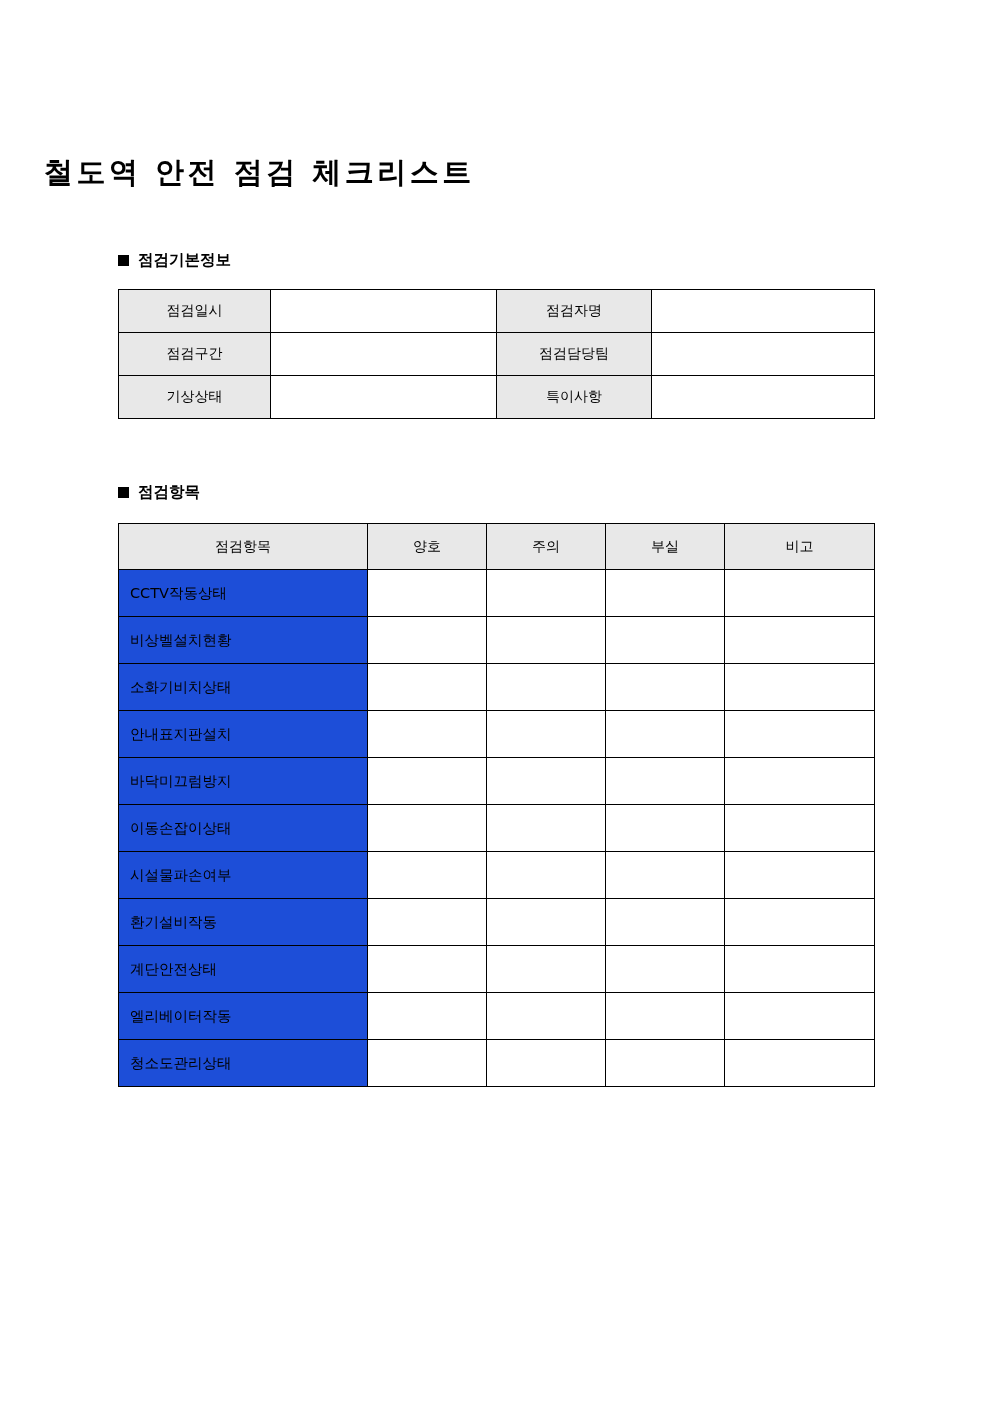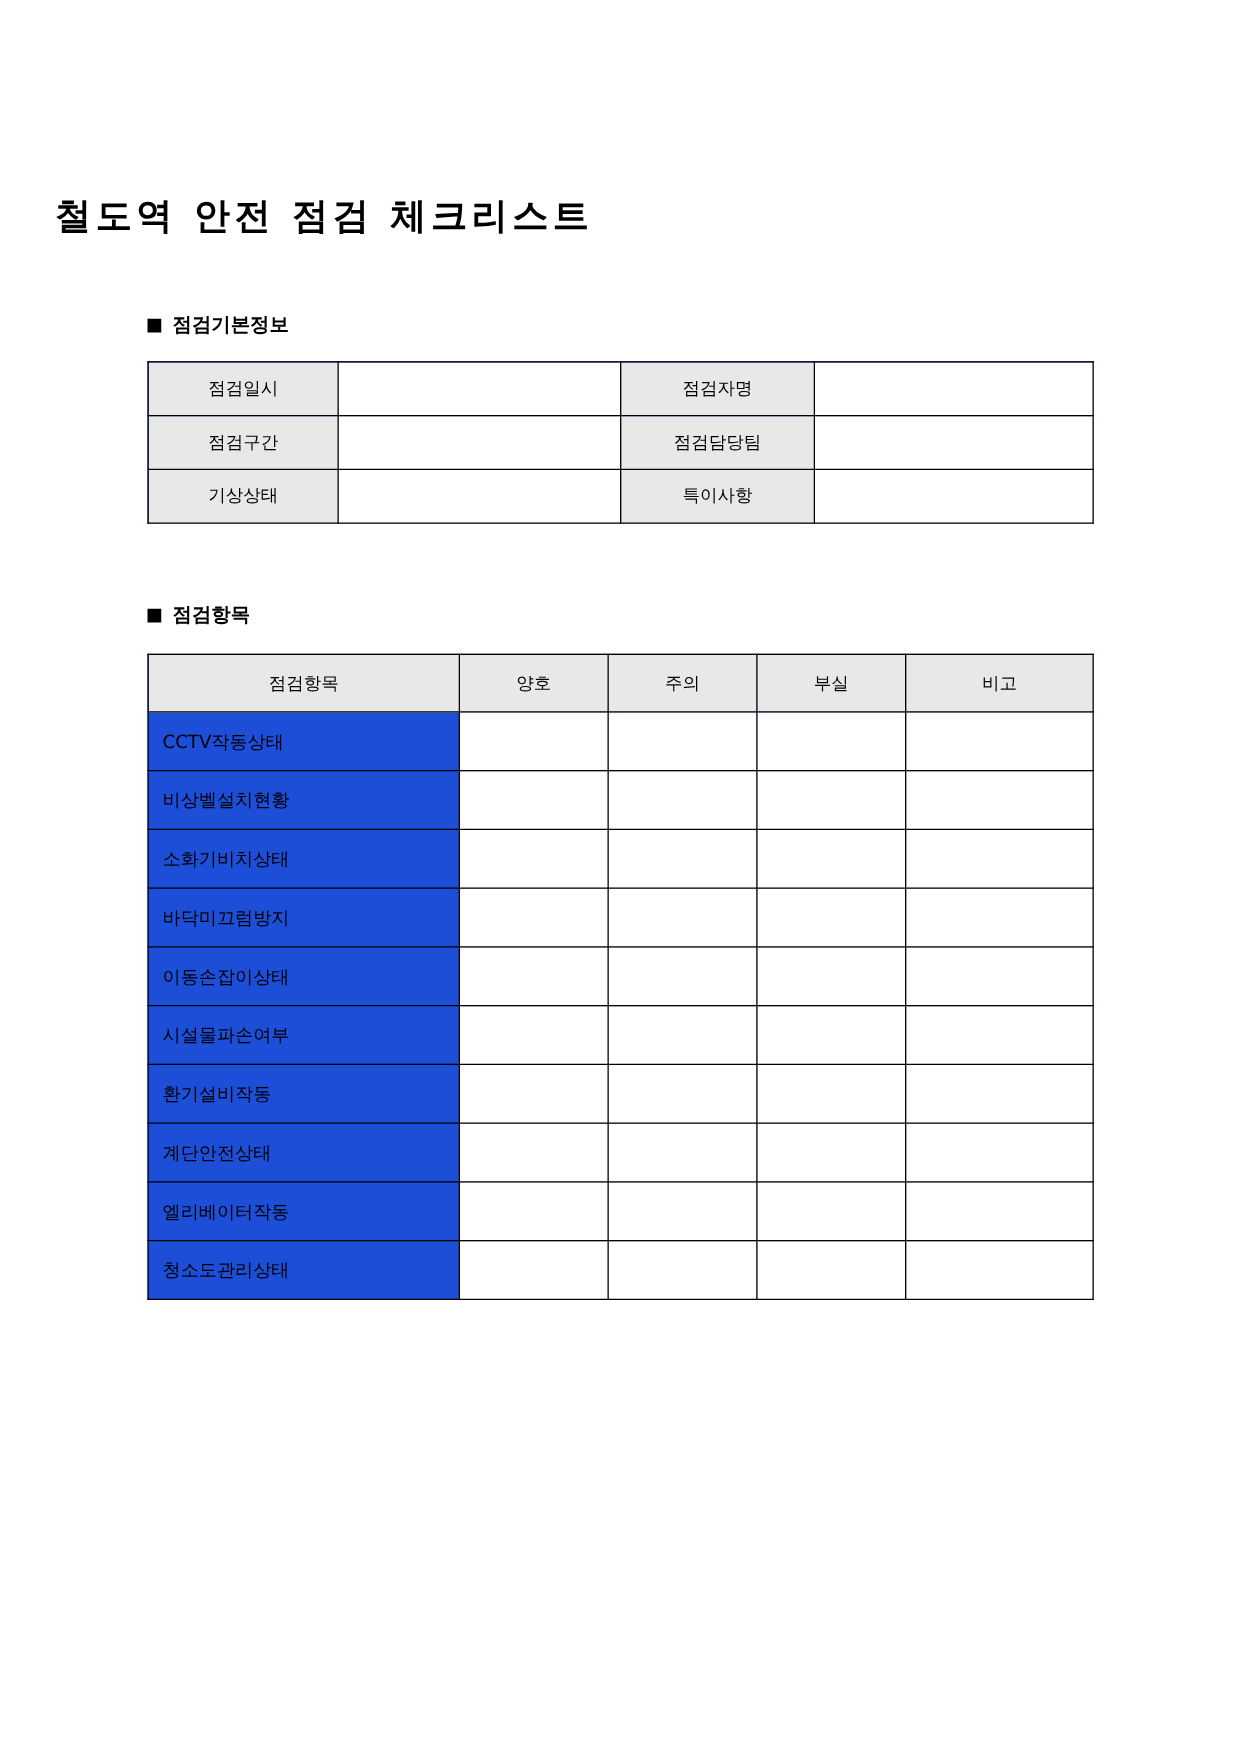--- a/index.html
+++ b/index.html
@@ -204,20 +204,27 @@
           <td class="mark-cell"></td>
         </tr>
         <tr>
           <td class="item-name">소화기비치상태</td>
           <td class="mark-cell"></td>
           <td class="mark-cell"></td>
           <td class="mark-cell"></td>
           <td class="mark-cell"></td>
         </tr>
         <tr>
+          <td class="item-name">안내표지판설치</td>
+          <td class="mark-cell"></td>
+          <td class="mark-cell"></td>
+          <td class="mark-cell"></td>
+          <td class="mark-cell"></td>
+        </tr>
+        <tr>
           <td class="item-name">바닥미끄럼방지</td>
           <td class="mark-cell"></td>
           <td class="mark-cell"></td>
           <td class="mark-cell"></td>
           <td class="mark-cell"></td>
         </tr>
         <tr>
           <td class="item-name">이동손잡이상태</td>
           <td class="mark-cell"></td>
           <td class="mark-cell"></td>

